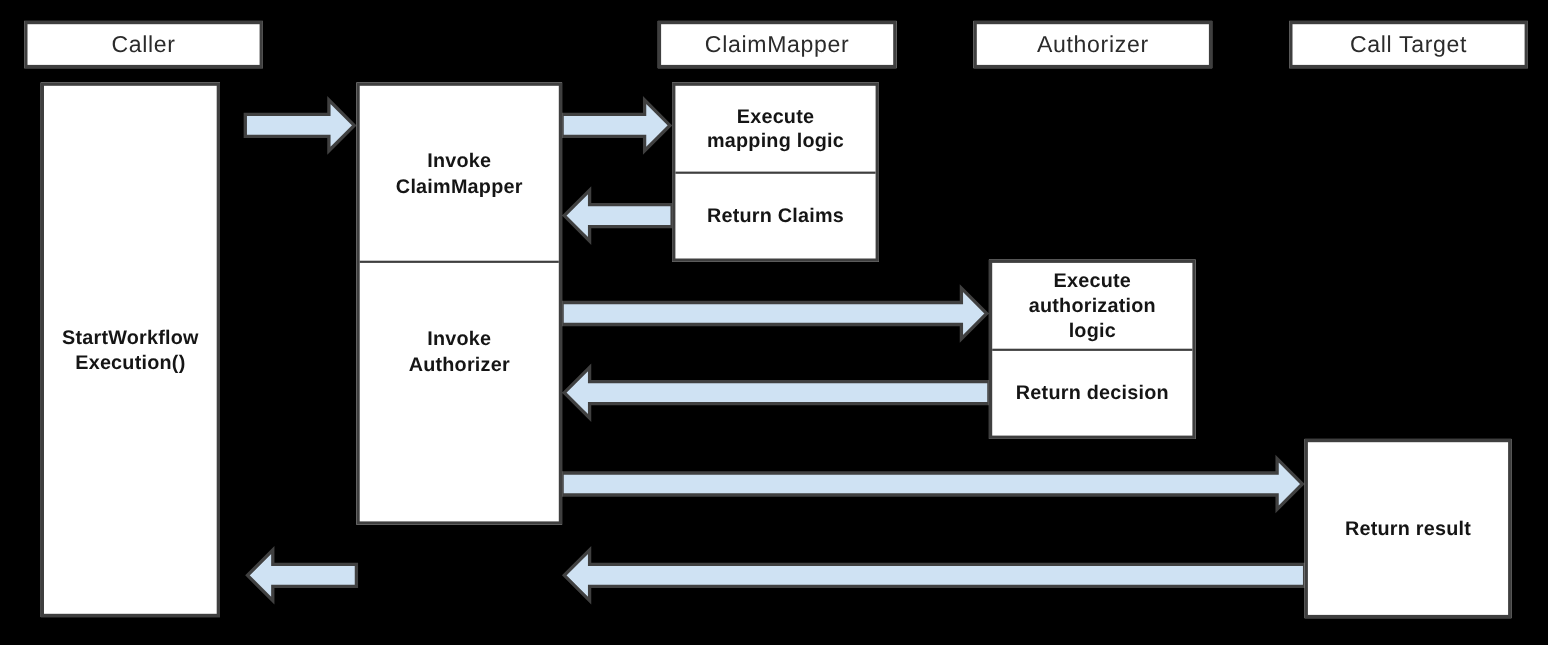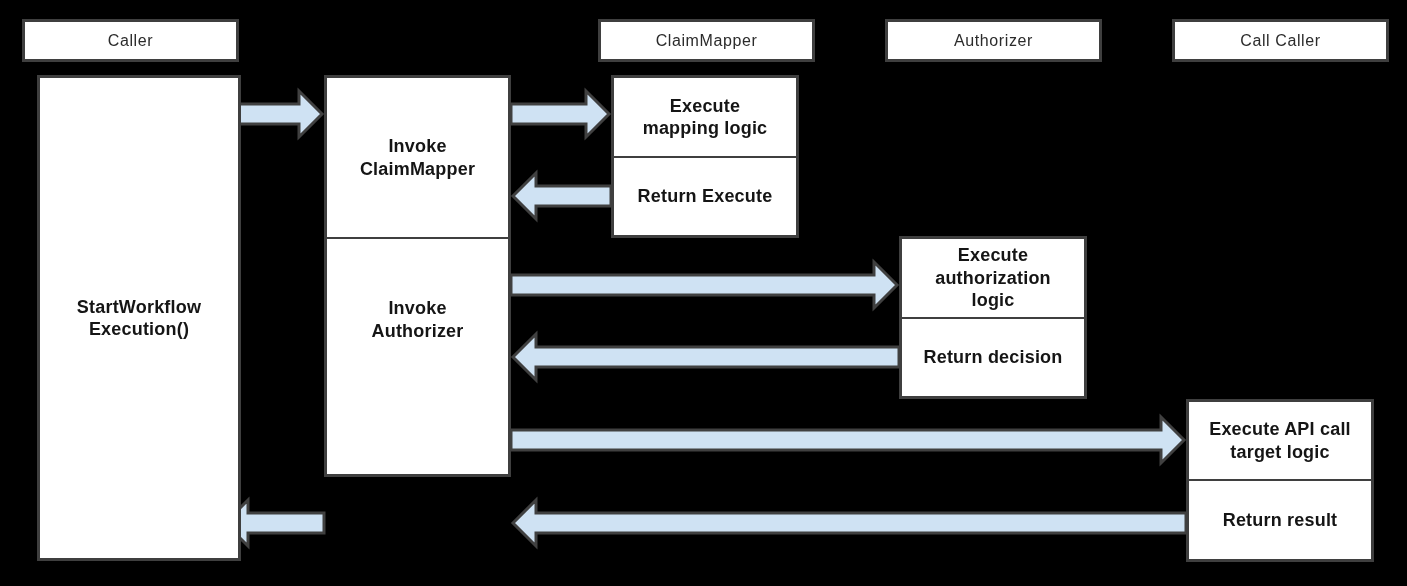--- a/index.html
+++ b/index.html
@@ -24,21 +24,21 @@
     position: absolute;
     top: 19px;
     width: 217px;
     height: 43px;
     background: var(--box-fill);
     border: 3px solid var(--box-border);
     box-sizing: border-box;
     display: flex;
     align-items: center;
     justify-content: center;
-    font-size: 16px;
+    font-size: 21px;
     font-weight: 400;
     letter-spacing: 0.6px;
     color: var(--header-text);
   }
   .activation {
     position: absolute;
     background: var(--box-fill);
     border: 3px solid var(--box-border);
     box-sizing: border-box;
     display: flex;
@@ -76,57 +76,55 @@
   }
 </style>
 </head>
 <body>
 
 <div class="canvas">
 
   <div class="lifeline-header" style="left:22px">Caller</div>
   <div class="lifeline-header" style="left:598px">ClaimMapper</div>
   <div class="lifeline-header" style="left:885px">Authorizer</div>
-  <div class="lifeline-header" style="left:1172px">Call Caller</div>
+  <div class="lifeline-header" style="left:1172px">Call Target</div>
 
   <svg class="arrow-layer" viewBox="0 0 1407 586">
       <polygon points="223,104 299,104 299,91 322,114 299,137 299,124 223,124"></polygon>
       <polygon points="511,104 586,104 586,91 609,114 586,137 586,124 511,124"></polygon>
       <polygon points="611,186 536,186 536,173 513,196 536,219 536,206 611,206"></polygon>
       <polygon points="511,275 874,275 874,262 897,285 874,308 874,295 511,295"></polygon>
       <polygon points="899,347 536,347 536,334 513,357 536,380 536,367 899,367"></polygon>
       <polygon points="511,430 1161,430 1161,417 1184,440 1161,463 1161,450 511,450"></polygon>
       <polygon points="1186,513 536,513 536,500 513,523 536,546 536,533 1186,533"></polygon>
       <polygon points="324,513 248,513 248,500 225,523 248,546 248,533 324,533"></polygon>
     </svg>
 
-  <div class="activation" style="left:37px; top:75px; width:204px; height:486px;">
+  <div class="activation" style="left:37px; top:75px; width:163px; height:486px;">
     <div class="sec">StartWorkflow
 Execution()</div>
   </div>
 
   <div class="activation" style="left:324px; top:75px; width:187px; height:402px;">
     <div class="sec fixed" style="height:159px">Invoke
 ClaimMapper</div>
     <div class="sec fixed" style="height:163px">Invoke
 Authorizer</div>
   </div>
 
   <div class="activation" style="left:611px; top:75px; width:188px; height:163px;">
     <div class="sec fixed" style="height:78px">Execute
 mapping logic</div>
-    <div class="sec">Return Execute</div>
+    <div class="sec">Return Claims</div>
   </div>
 
   <div class="activation" style="left:899px; top:236px; width:188px; height:163px;">
     <div class="sec fixed" style="height:78px">Execute
 authorization
 logic</div>
     <div class="sec">Return decision</div>
   </div>
 
   <div class="activation" style="left:1186px; top:399px; width:188px; height:163px;">
-    <div class="sec fixed" style="height:77px">Execute API call
-target logic</div>
     <div class="sec">Return result</div>
   </div>
 
 </div>
 
 </body></html>

